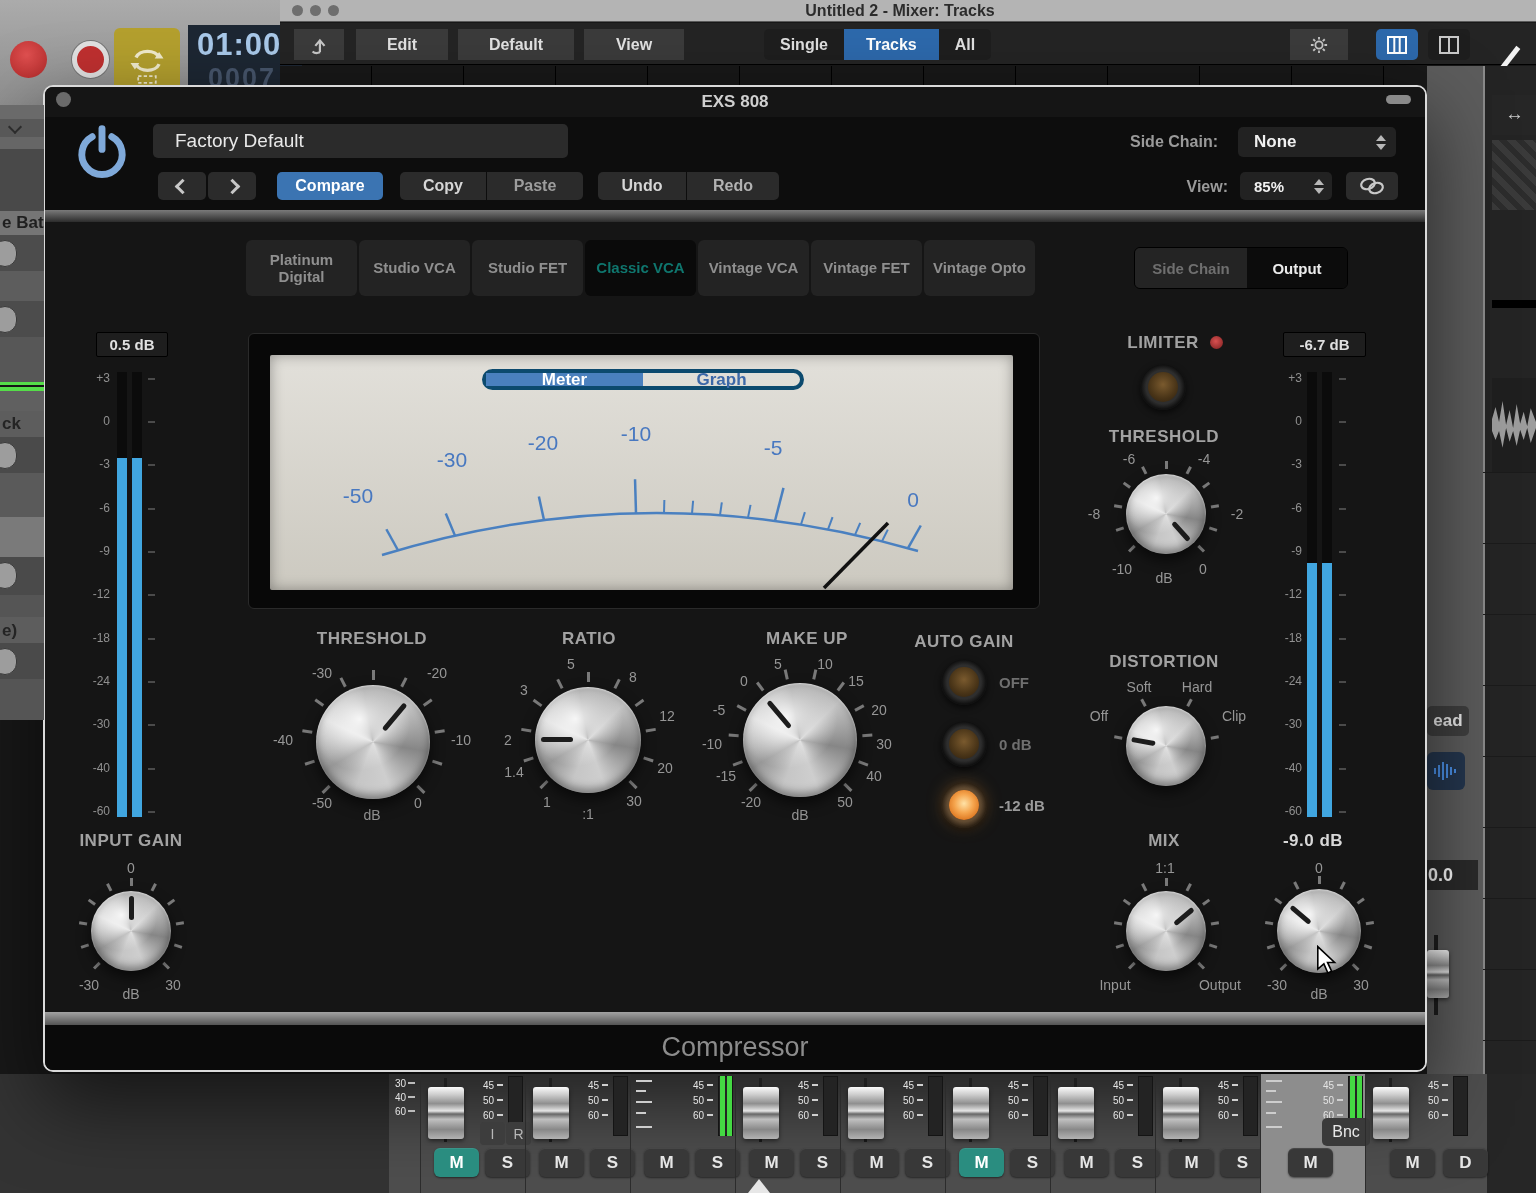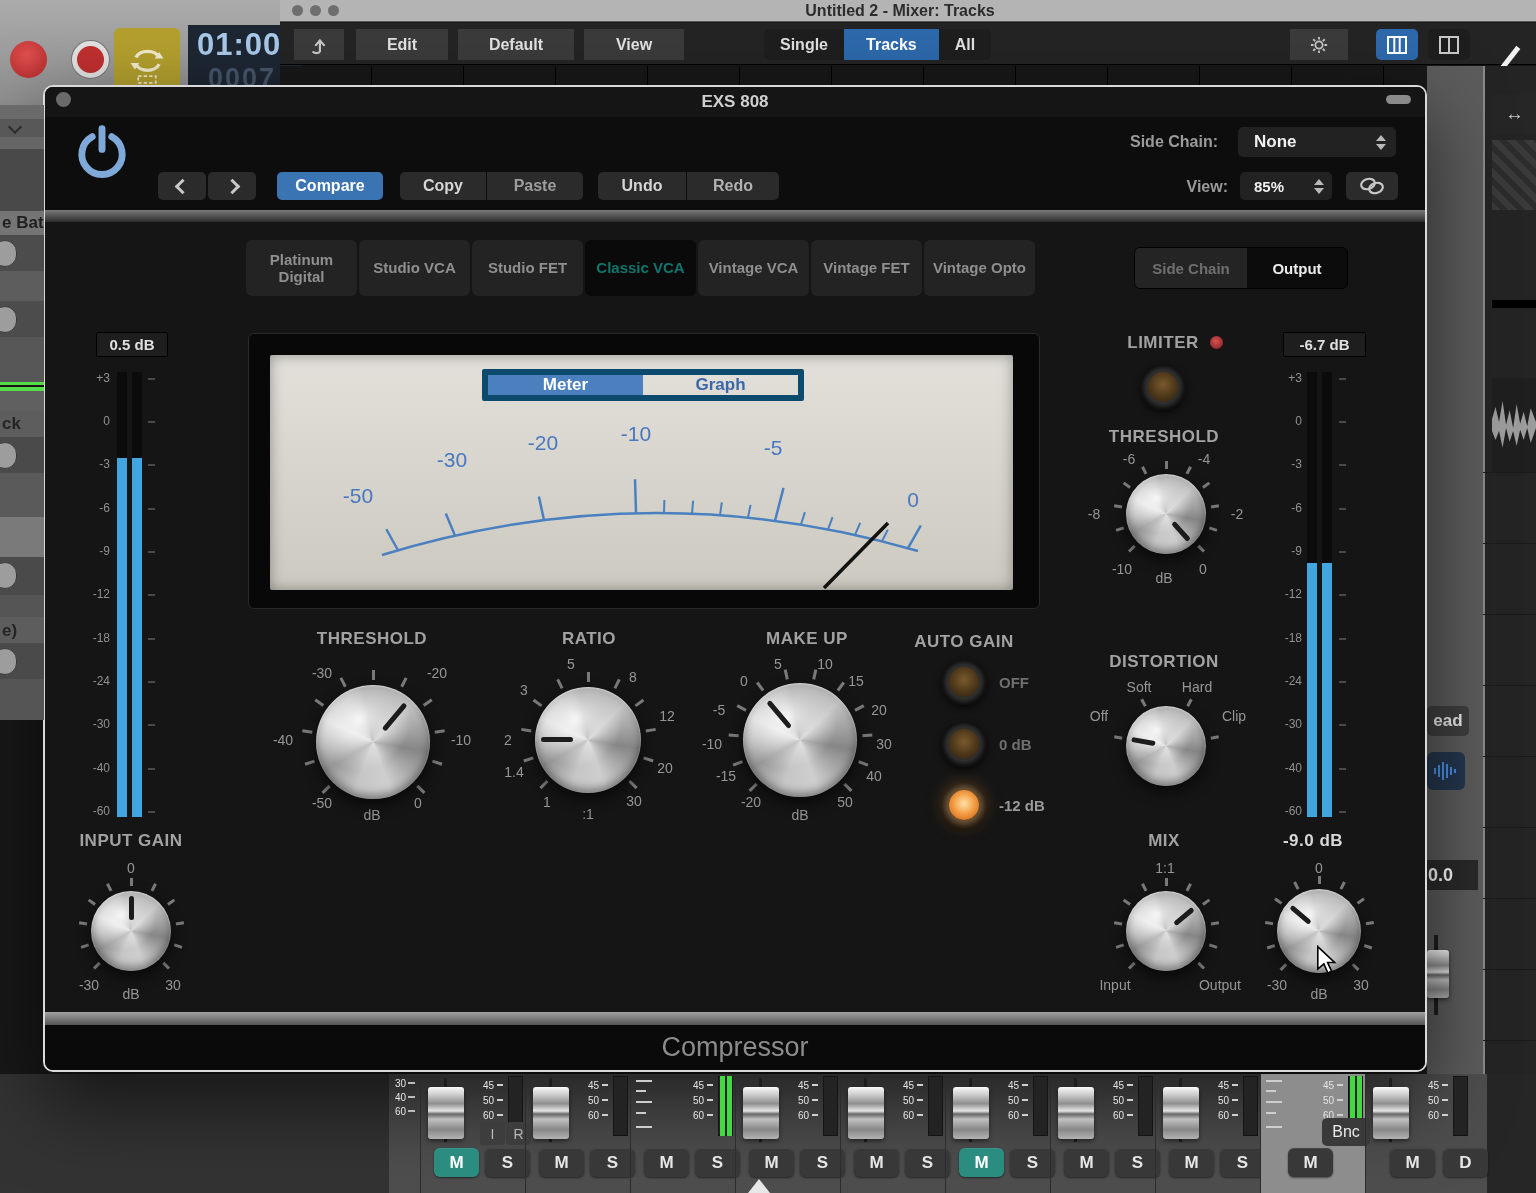--- a/index.html
+++ b/index.html
@@ -157,20 +157,24 @@
   <div class="abs c" style="left:735px;top:102px;color:#cfcfcf;font-size:17px;font-weight:bold">EXS 808</div>
   <div class="abs" style="left:1386px;top:95px;width:25px;height:9px;border-radius:5px;background:#8a8a8a"></div>
 
   
   <div class="abs" style="left:74px;top:124px;width:56px;height:60px">
     <svg width="56" height="60" viewBox="0 0 48 52">
         <path d="M24 4 v18" stroke="#7fa9d9" stroke-width="6" stroke-linecap="round"></path>
         <path d="M15.5 11 a17.5 17.5 0 1 0 17 0" fill="none" stroke="#7fa9d9" stroke-width="6" stroke-linecap="round"></path>
       </svg>
   </div>
+  <div class="abs" style="left:153px;top:124px;width:415px;height:34px;background:#2b2b2b;border-radius:5px;display:flex;align-items:center;justify-content:space-between;padding:0 18px 0 22px">
+    <span style="color:#e8e8e8;font-size:19px">Factory Default</span>
+
+  </div>
   <div class="abs btn" style="left:158px;top:172px;width:48px;height:28px">
       <span class="chl"></span>
     </div>
   <div class="abs btn" style="left:208px;top:172px;width:48px;height:28px">
       <span class="chr"></span>
     </div>
   <div class="abs btn" style="left:277px;top:172px;width:106px;height:28px;background:#3b74b2;color:#fff;font-weight:bold">Compare</div>
   <div class="abs btn" style="left:400px;top:172px;width:86px;height:28px;border-radius:5px 0 0 5px;font-weight:bold">Copy</div>
   <div class="abs btn" style="left:487px;top:172px;width:96px;height:28px;border-radius:0 5px 5px 0;color:#9d9d9d;font-weight:bold">Paste</div>
   <div class="abs btn" style="left:598px;top:172px;width:88px;height:28px;border-radius:5px 0 0 5px;font-weight:bold">Undo</div>
@@ -239,21 +243,21 @@
       <line x1="585" y1="179.87458231231898" x2="590.1961767399787" y2="167.95821762811664" stroke="#4a80c0" stroke-width="2"></line>
       <line x1="612" y1="186.24415237246603" x2="617.8162249662778" y2="174.617823324067" stroke="#4a80c0" stroke-width="2"></line>
       <text x="88" y="148" text-anchor="middle" font-size="21" fill="#4878c0" font-family="Liberation Sans, sans-serif">-50</text>
       <text x="182" y="112" text-anchor="middle" font-size="21" fill="#4878c0" font-family="Liberation Sans, sans-serif">-30</text>
       <text x="273" y="95" text-anchor="middle" font-size="21" fill="#4878c0" font-family="Liberation Sans, sans-serif">-20</text>
       <text x="366" y="86" text-anchor="middle" font-size="21" fill="#4878c0" font-family="Liberation Sans, sans-serif">-10</text>
       <text x="503" y="100" text-anchor="middle" font-size="21" fill="#4878c0" font-family="Liberation Sans, sans-serif">-5</text>
       <text x="643" y="152" text-anchor="middle" font-size="21" fill="#4878c0" font-family="Liberation Sans, sans-serif">0</text>
       <line x1="554" y1="233" x2="618" y2="168" stroke="#111" stroke-width="3.5"></line>
     </svg>
-  <div class="abs" style="left:482px;top:369px;width:322px;height:32px;display:flex;border:6px solid #0c4a6e;border-radius:2px">
+  <div class="abs" style="left:482px;top:369px;width:322px;height:21px;display:flex;border:4px solid #0c4a6e;border-radius:12px">
     <div style="width:50%;background:#4a80be;color:#fff;font-size:17px;font-weight:bold;display:flex;align-items:center;justify-content:center">Meter</div>
     <div style="width:50%;color:#3c68a8;font-size:17px;font-weight:bold;display:flex;align-items:center;justify-content:center">Graph</div>
   </div>
 
   
   <div class="abs" style="left:96px;top:332px;width:72px;height:25px;background:#1e1e1e;border:1px solid #000;border-radius:2px;color:#e0e0e0;font-size:15px;font-weight:bold;display:flex;align-items:center;justify-content:center">0.5 dB</div>
   <div class="abs" style="left:1283px;top:332px;width:83px;height:25px;background:#1e1e1e;border:1px solid #000;border-radius:2px;color:#e0e0e0;font-size:15px;font-weight:bold;display:flex;align-items:center;justify-content:center">-6.7 dB</div>
 
   <div id="buildHost"></div>
 

